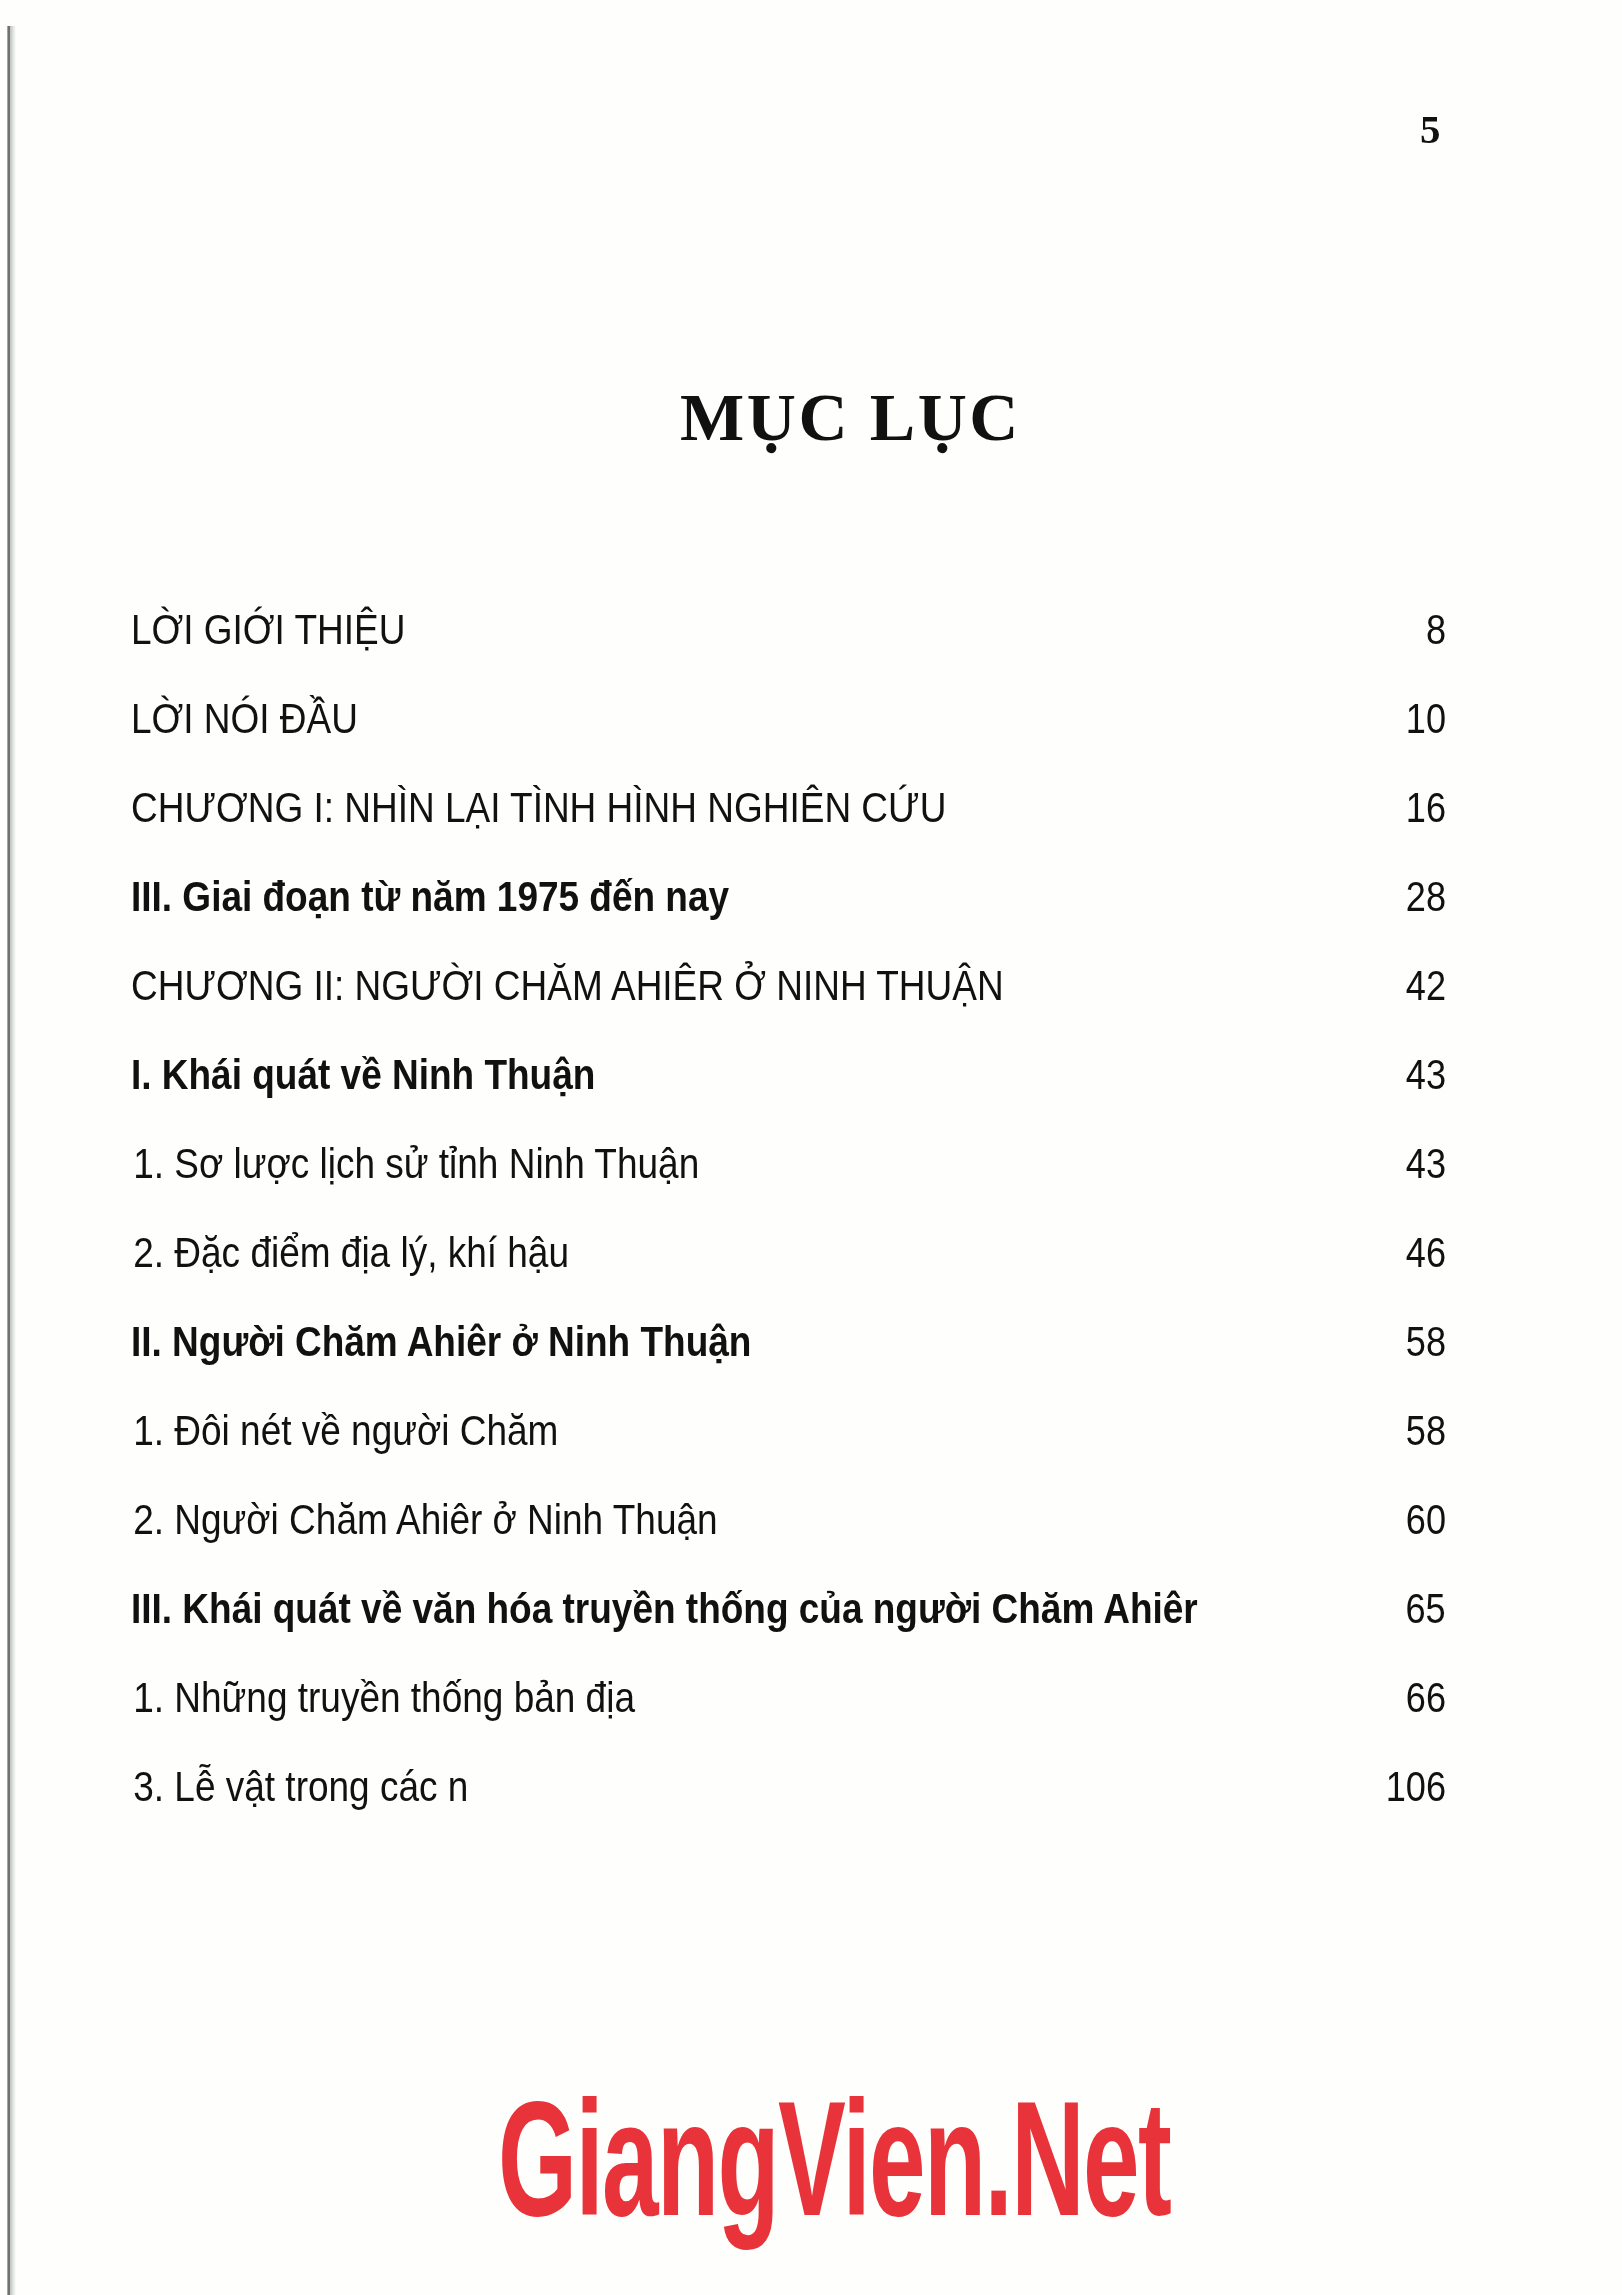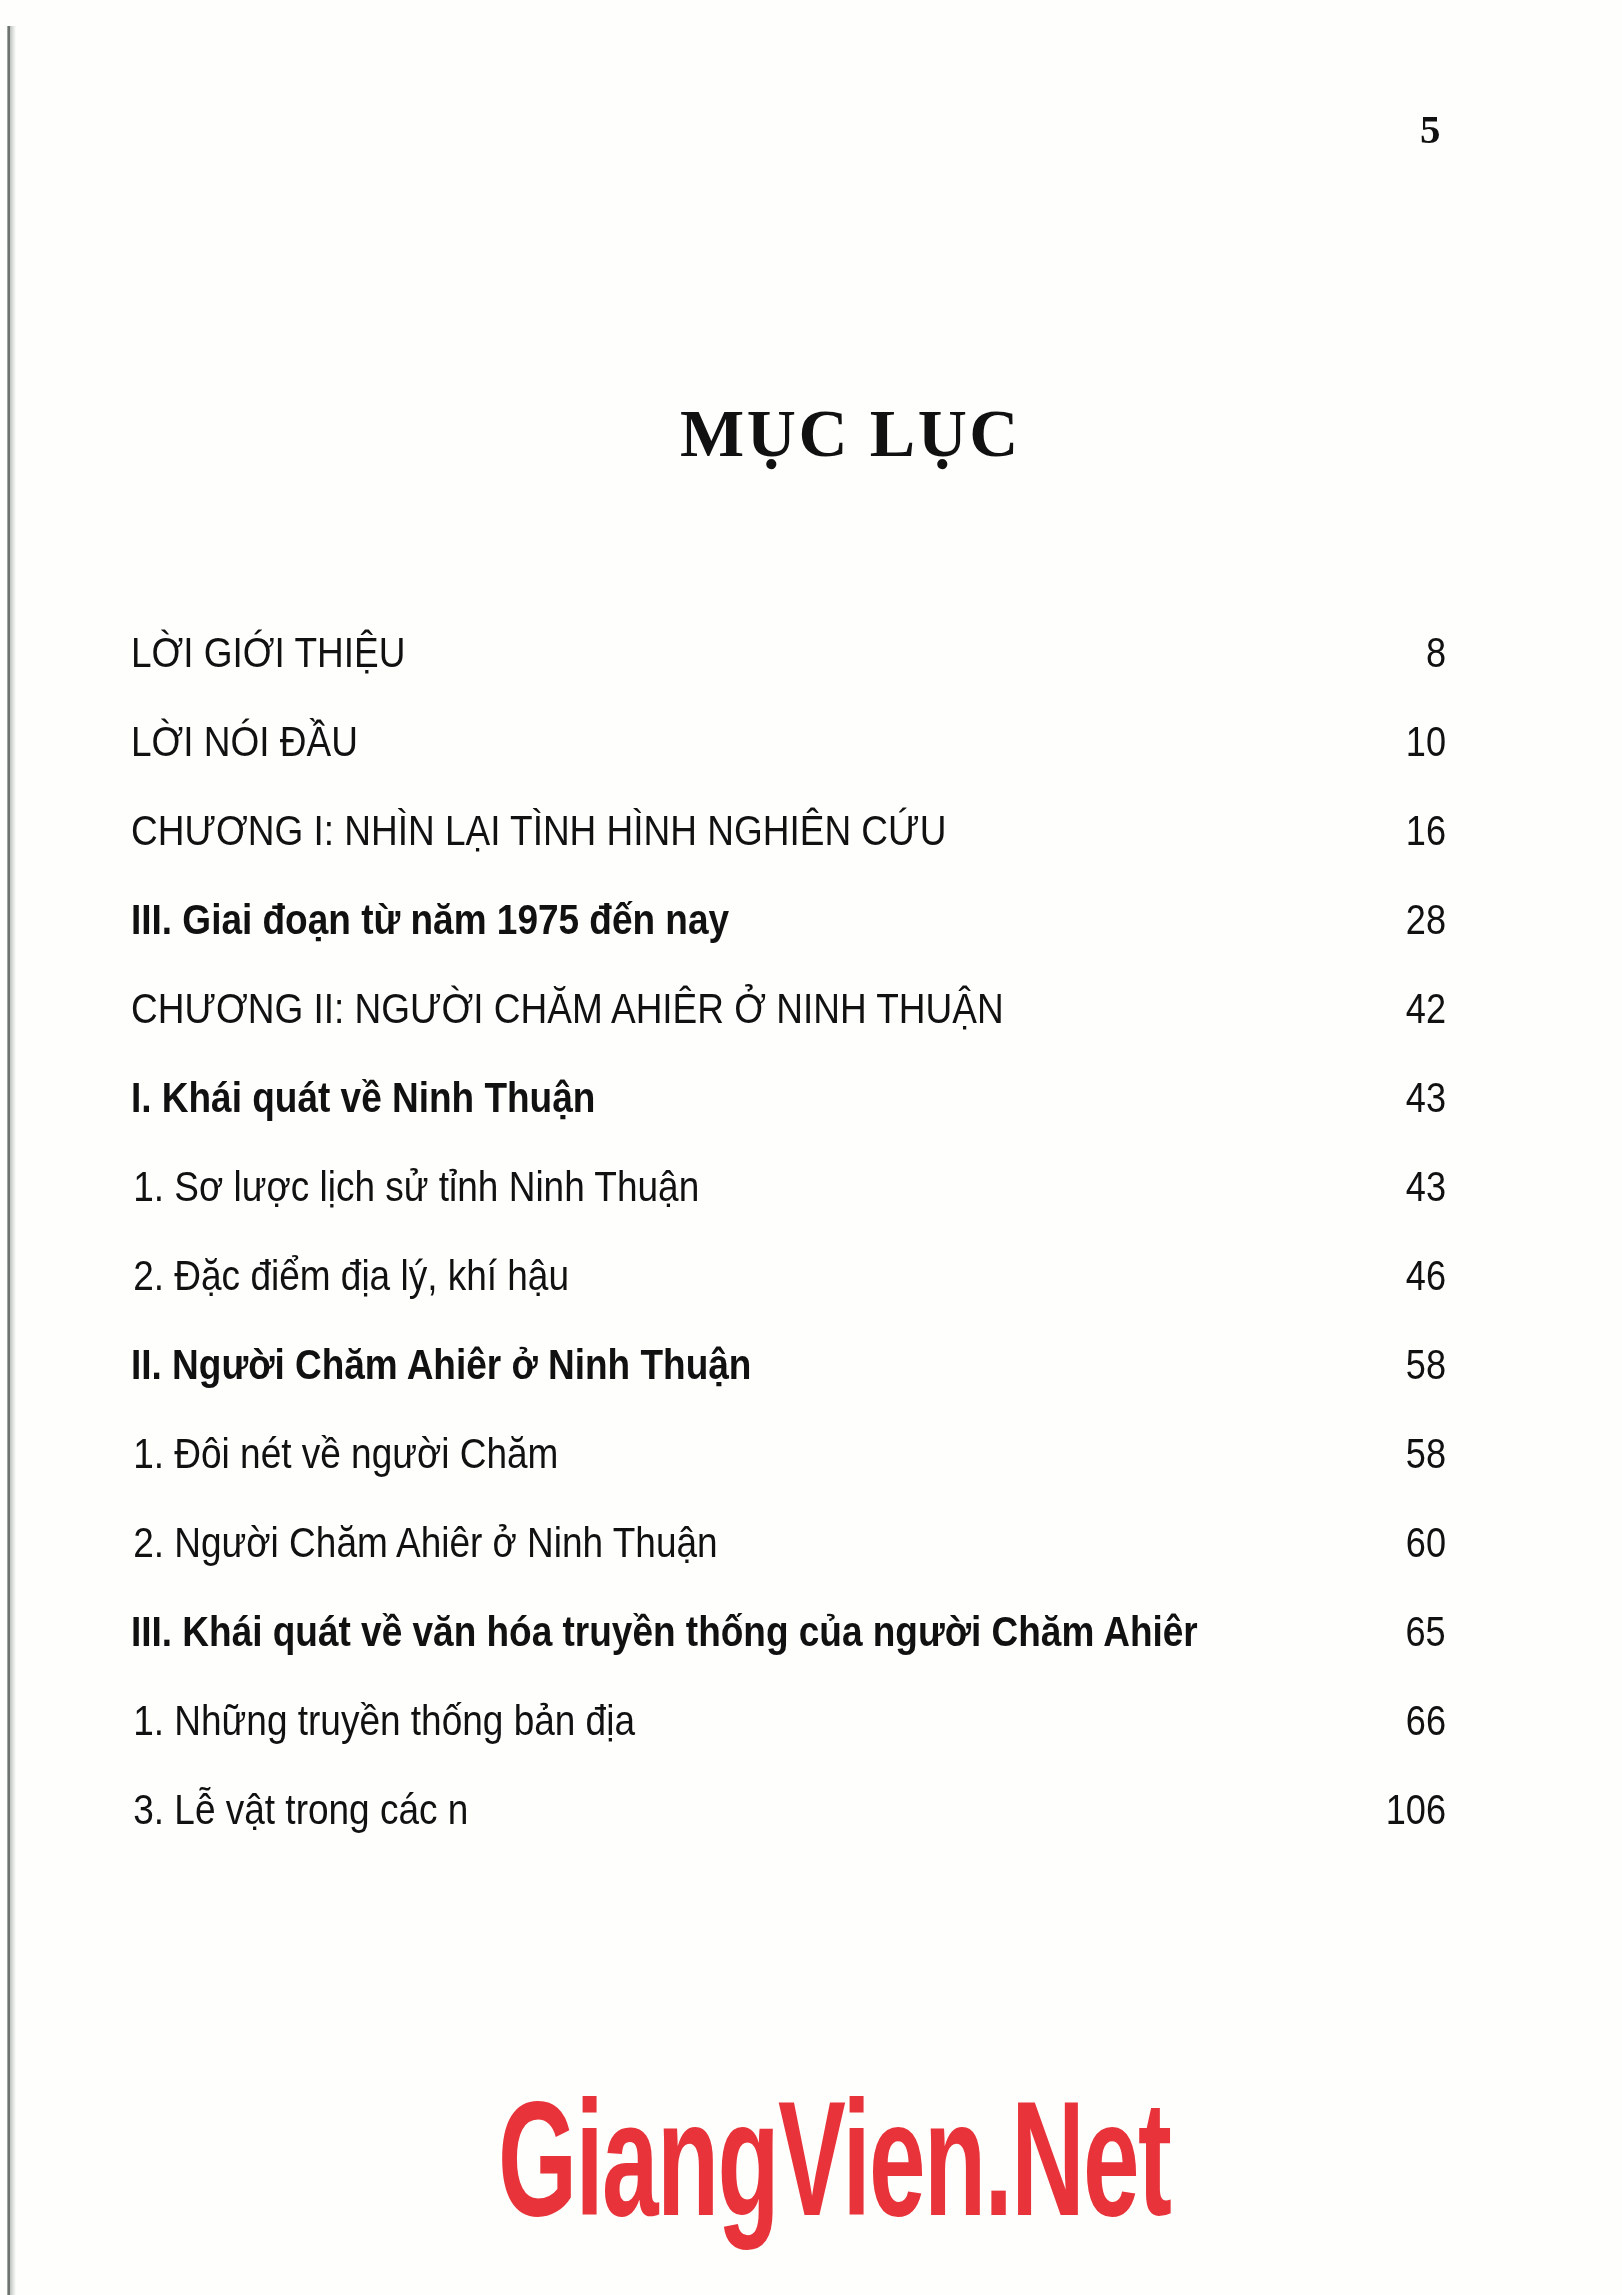--- a/index.html
+++ b/index.html
@@ -18,30 +18,30 @@
   .left-edge-dark {
     position: absolute; left: 7.9px; top: 26px; width: 2px; height: 2270px;
     background: #6f736f;
   }
   .page-number {
     position: absolute; left: 1420px; top: 105px;
     font-family: "Liberation Serif", serif;
     font-size: 41px; font-weight: bold;
   }
   .toc-title {
-    position: absolute; left: 0; right: 0; top: 348px;
+    position: absolute; left: 0; right: 0; top: 332px;
     text-align: center;
     font-family: "Liberation Serif", serif;
     font-weight: bold;
     font-size: 68px;
     letter-spacing: 2.6px;
     padding-left: 79px;
   }
   .toc-list {
-    position: absolute; left: 131px; top: 608px; width: 1315px;
+    position: absolute; left: 131px; top: 585px; width: 1315px;
   }
   .toc-row {
     display: flex; justify-content: space-between; align-items: center;
     height: 89px;
   }
   .toc-label {
     font-size: 43px;
     white-space: nowrap;
     transform: scaleX(0.86);
     transform-origin: left center;

